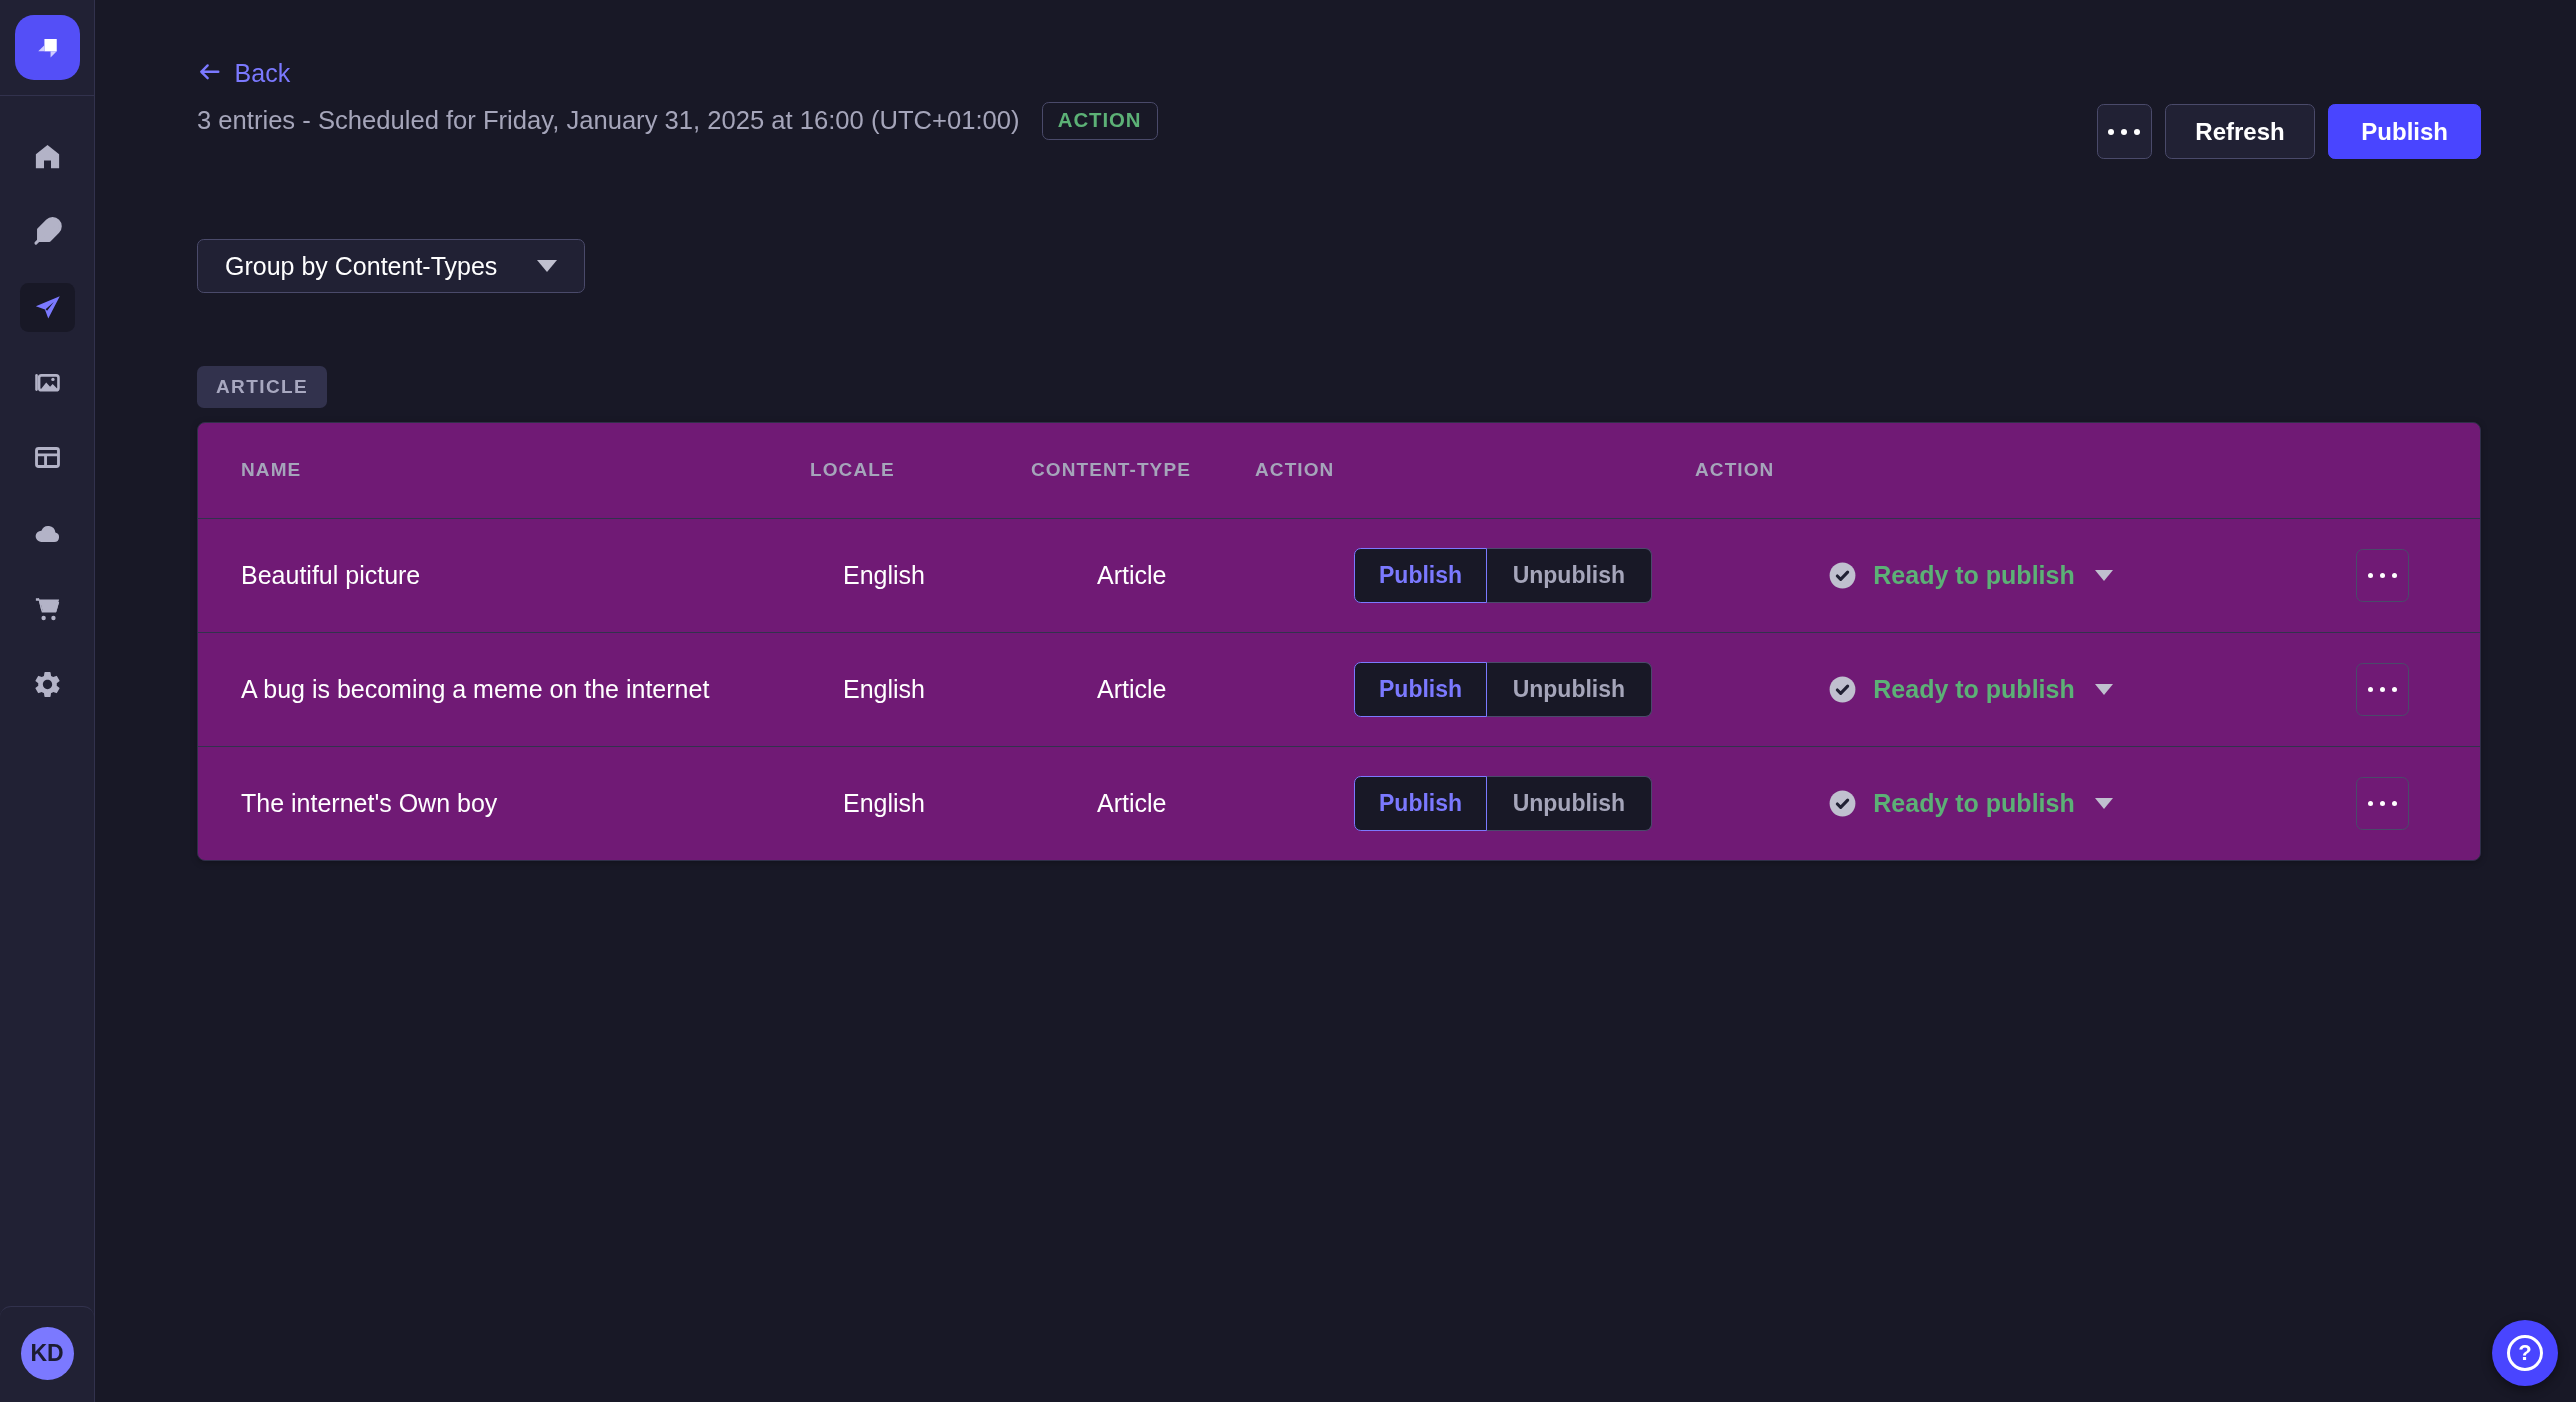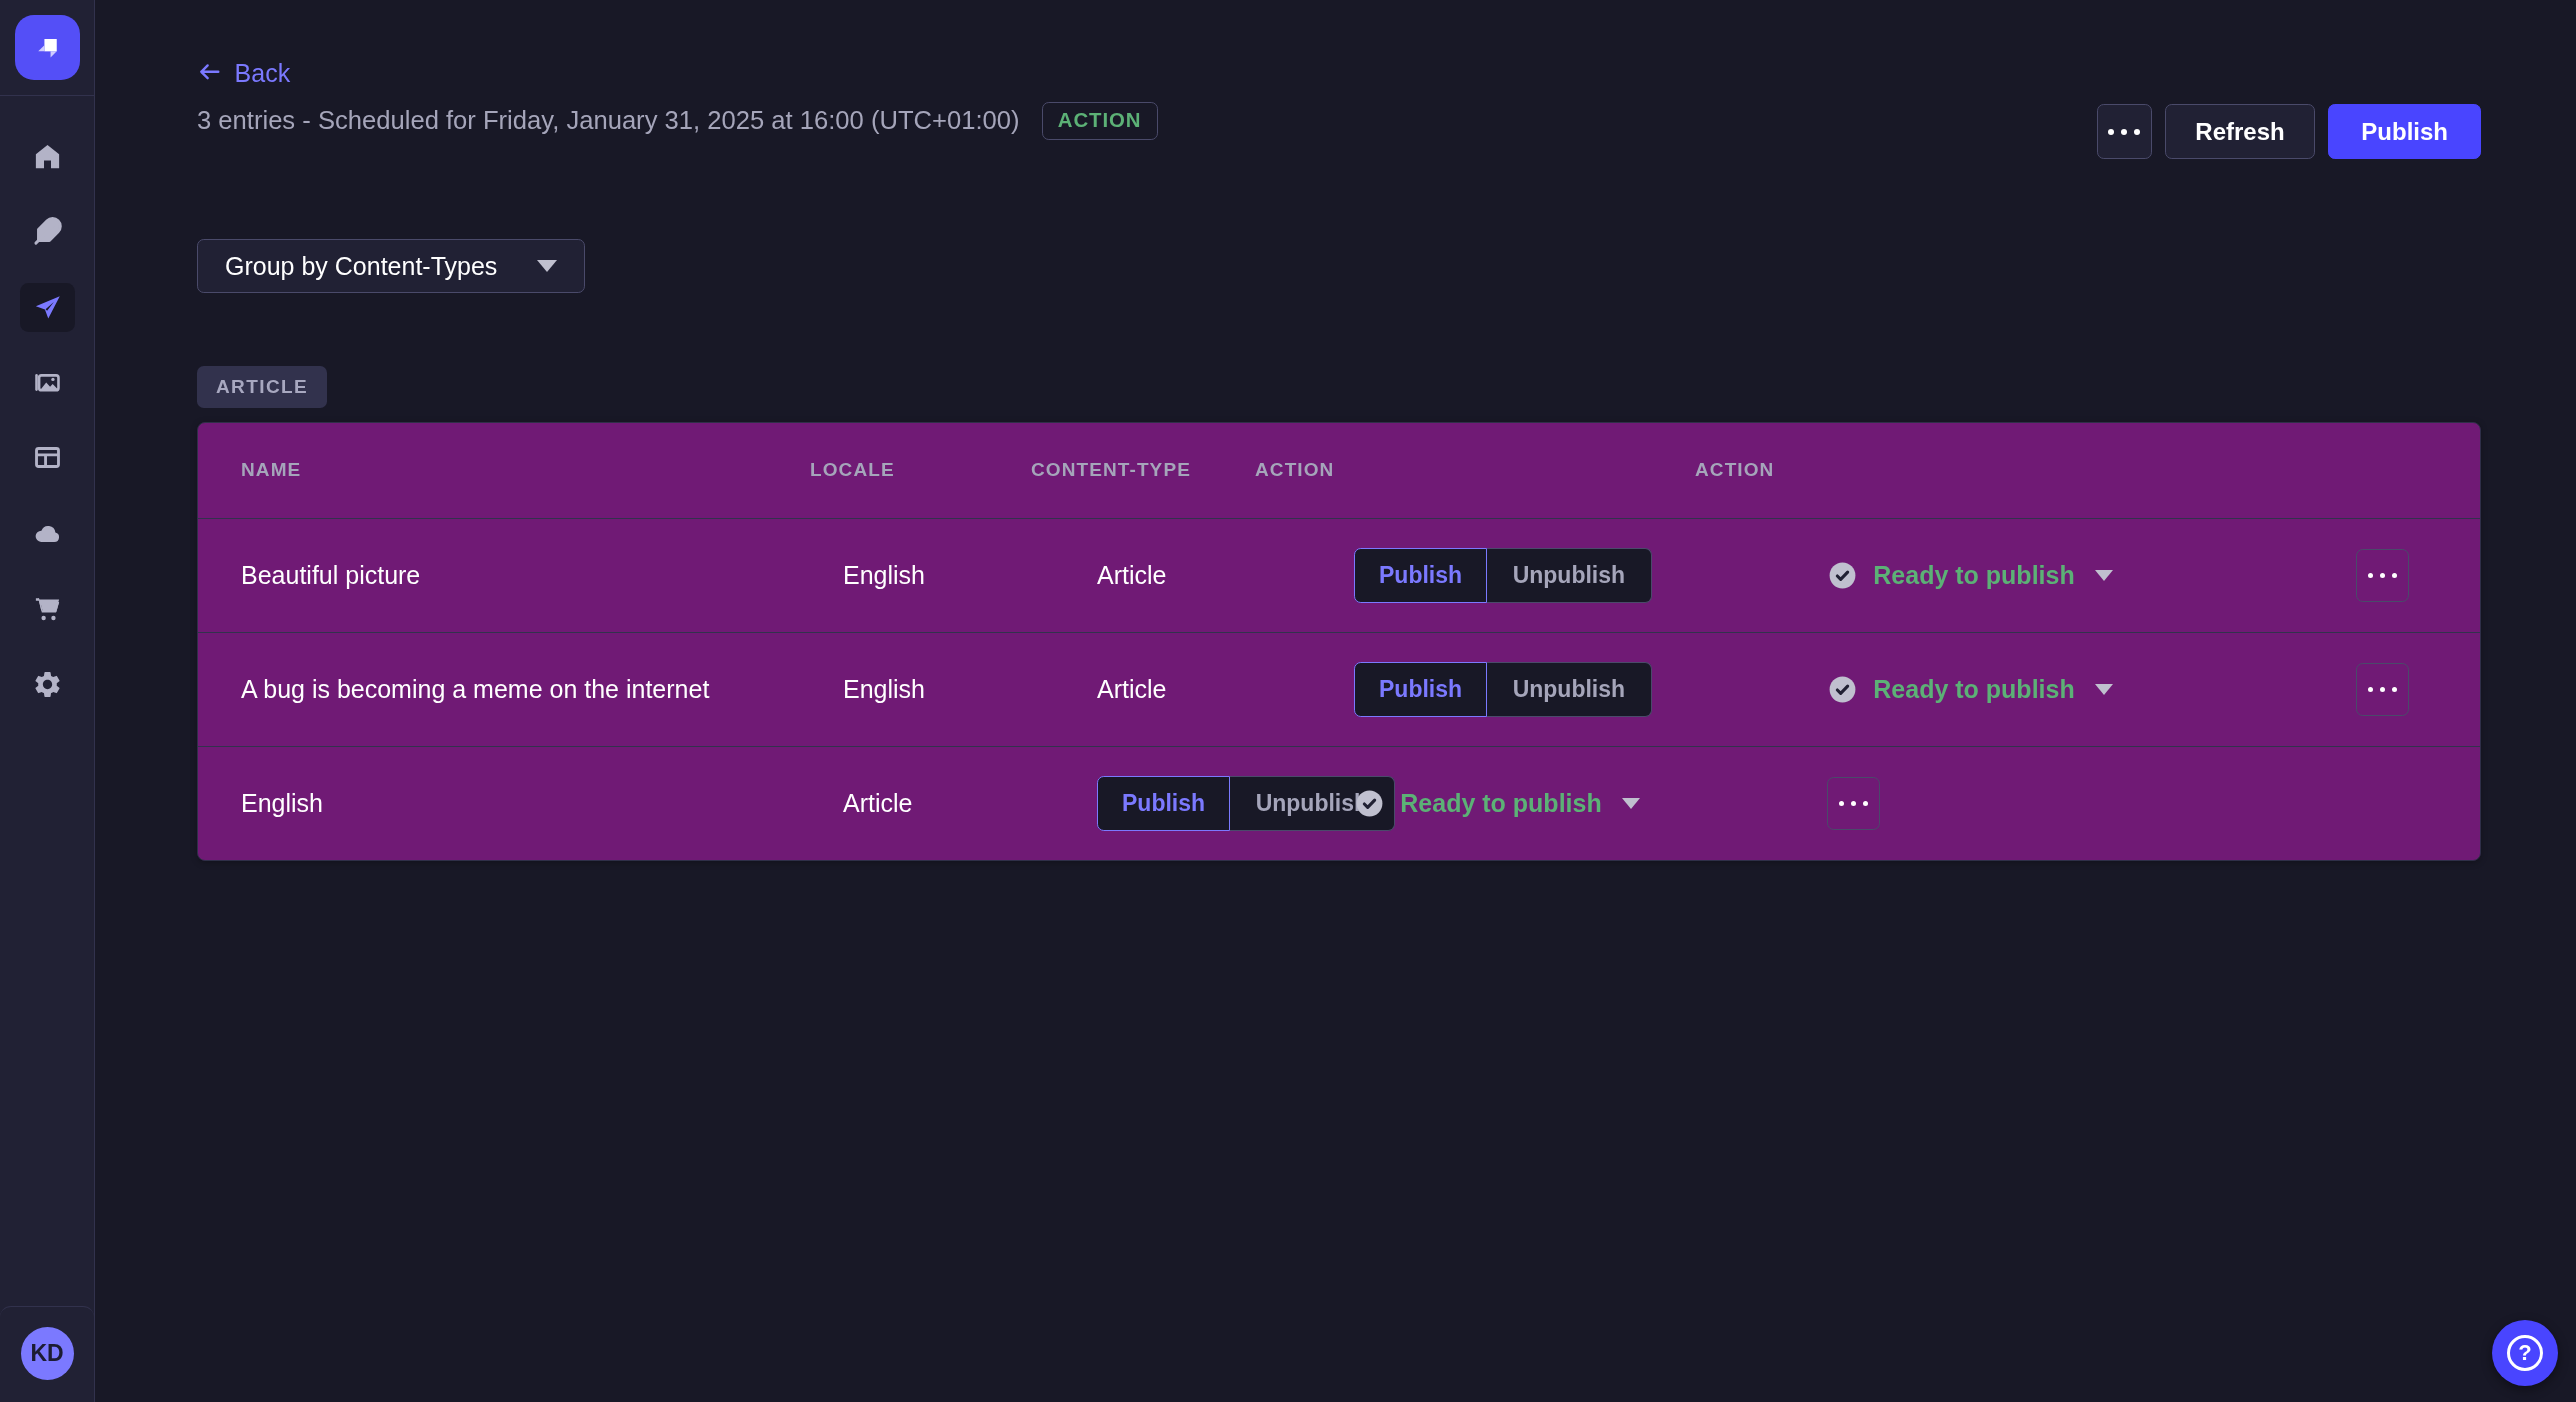--- a/index.html
+++ b/index.html
@@ -320,20 +320,21 @@
       <button class="row-more">
         <span class="dots">
             <i></i>
             <i></i>
             <i></i>
           </span>
       </button>
     </div>
 
     <div class="t-row t-body-row">
+      <span class="cell">The internet's Own boy</span>
       <span class="cell">English</span>
       <span class="cell">Article</span>
       <span class="seg-group">
         <button class="seg seg-publish">Publish</button>
         <button class="seg seg-unpublish">Unpublish</button>
       </span>
       <span class="status-wrap">
         <svg viewBox="0 0 24 24">
           <circle cx="12" cy="12" r="10" fill="#c0c0cf"></circle>
           <path d="M8 12.4l2.6 2.6 5.4-5.6" fill="none" stroke="#212134" stroke-width="2.4" stroke-linecap="round" stroke-linejoin="round"></path>

